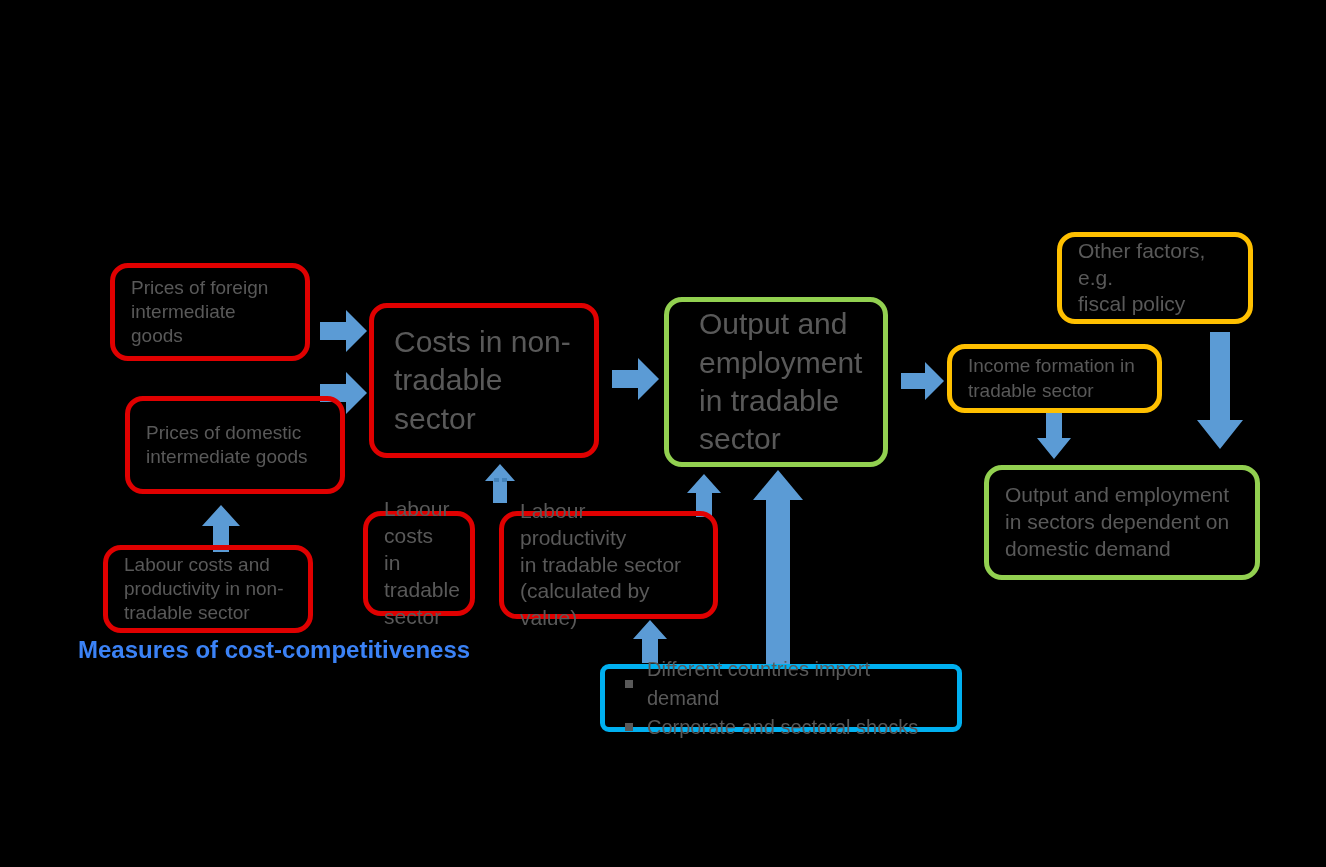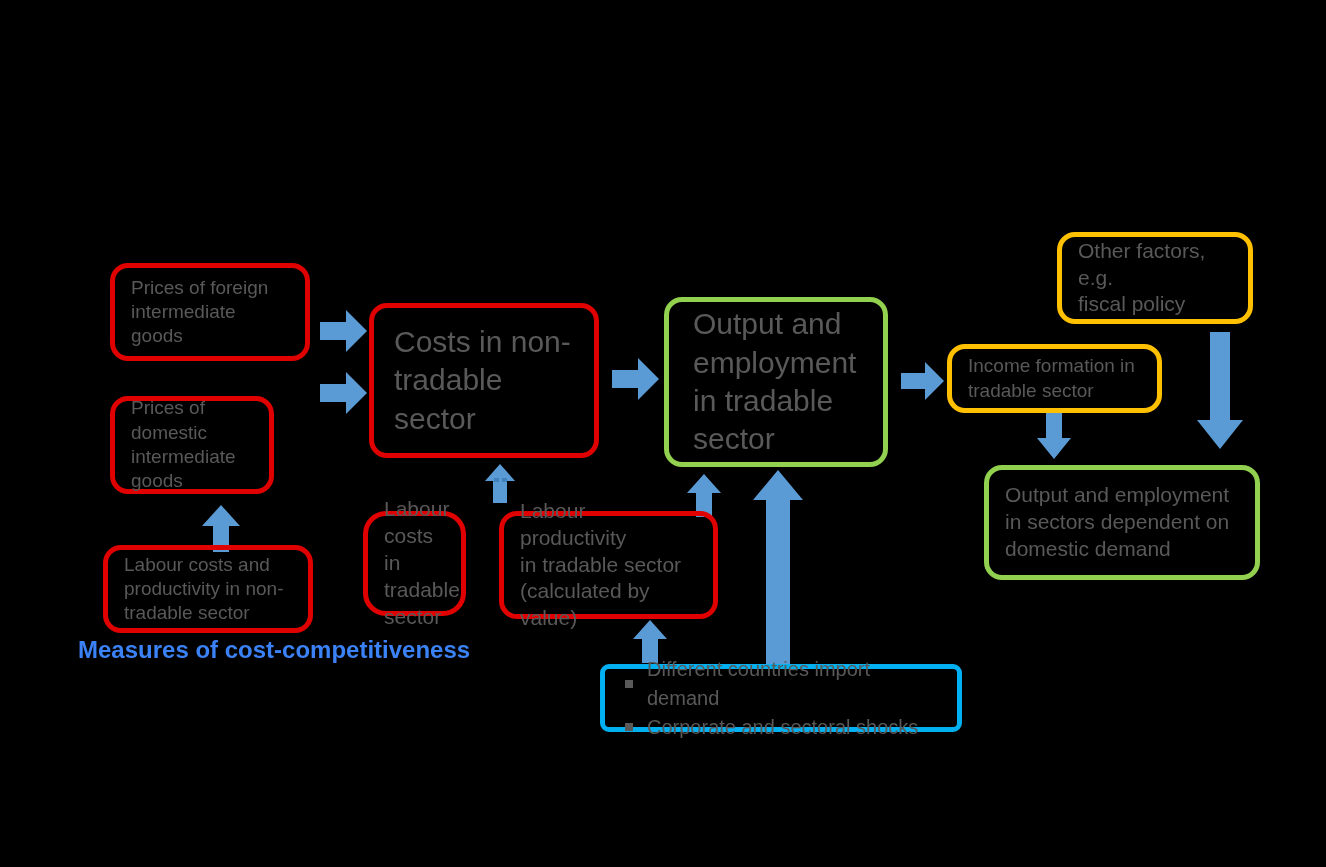--- a/index.html
+++ b/index.html
@@ -154,50 +154,50 @@
     <svg width="48" height="118" viewBox="0 0 48 118">
       <polygon points="14,0 34,0 34,88 47,88 24,117 1,88 14,88" fill="#5B9BD5"></polygon>
     </svg>
   </span>
 
   <div class="box red t-sm pad-l" style="left:110px; top:263px; width:200px; height:98px;">
     <span class="txt">Prices of foreign
 intermediate goods</span>
   </div>
 
-  <div class="box red t-sm pad-l" style="left:110px; top:396px; width:164px; height:98px;">
+  <div class="box red t-sm pad-l" style="left:125px; top:396px; width:220px; height:98px;">
     <span class="txt">Prices of domestic
 intermediate goods</span>
   </div>
 
   <div class="box red t-sm pad-l" style="left:103px; top:545px; width:210px; height:88px;">
     <span class="txt">Labour costs and
 productivity in non-
 tradable sector</span>
   </div>
 
   <div class="box red t-lg" style="left:369px; top:303px; width:230px; height:155px; padding:24px 20px;">
     <span class="txt">Costs in non-
 tradable
 sector</span>
   </div>
 
-  <div class="box red t-md pad-l" style="left:363px; top:511px; width:103px; height:105px;border-radius:23px;">
+  <div class="box red t-md pad-l" style="left:363px; top:511px; width:112px; height:105px;">
     <span class="txt">Labour costs
 in tradable
 sector</span>
   </div>
 
   <div class="box red t-md pad-l" style="left:499px; top:511px; width:219px; height:108px;justify-content:center;">
     <span class="txt">Labour productivity
 in tradable sector
 (calculated by value)</span>
   </div>
 
-  <div class="box green t-lg" style="left:664px; top:297px; width:224px; height:170px; padding:6px 24px;">
+  <div class="box green t-lg" style="left:664px; top:297px; width:224px; height:170px; padding:6px 30px;">
     <span class="txt">Output and
 employment
 in tradable
 sector</span>
   </div>
 
   <div class="box amber t-md pad-l" style="left:1057px; top:232px; width:196px; height:92px;">
     <span class="txt">Other factors, e.g.
 fiscal policy</span>
   </div>

